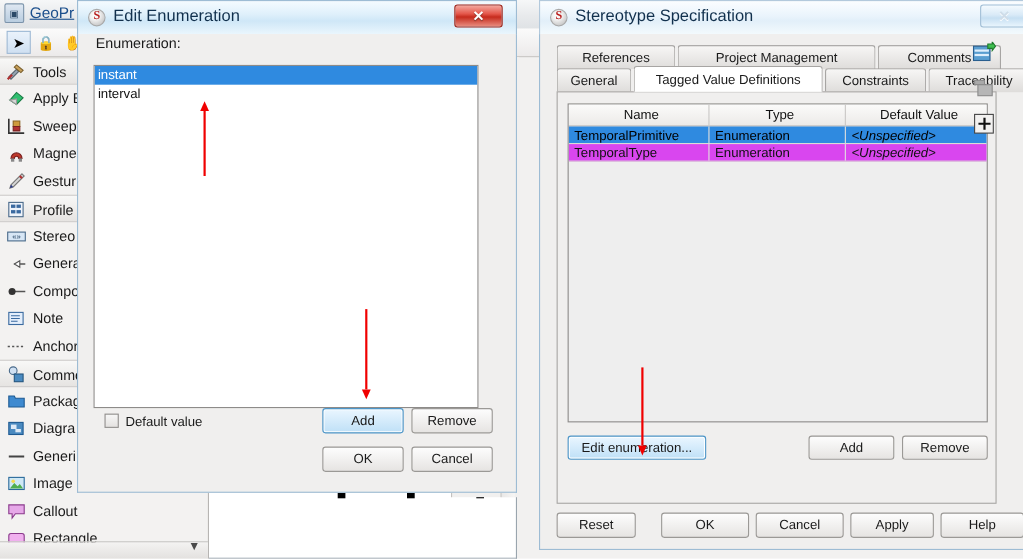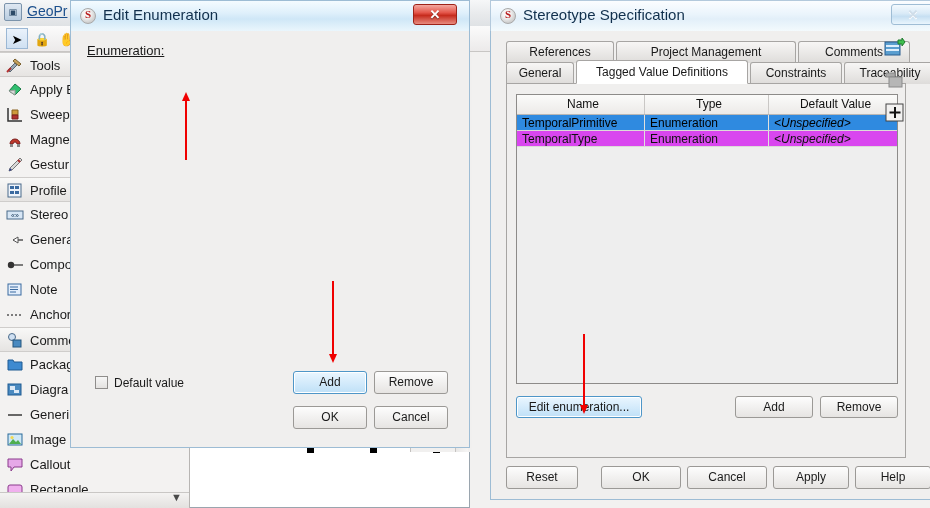--- a/index.html
+++ b/index.html
@@ -497,22 +497,26 @@
   </div>
 
   <div class="window" style="left:70px;top:0;width:400px;height:448px;">
     <div class="win-titlebar active">
       <div class="win-icon"></div>
       <div class="win-title" style="left:32px;">Edit Enumeration</div>
       <div class="win-close red" style="right:12px;">✕</div>
     </div>
     <div class="win-body" style="top:31px;height:417px;">
 
-      <div class="lbl" style="left:16px;top:12px;font-size:13px;text-decoration:underline;">Enumeration:</div>
-
+      <div class="lbl" style="left:16px;top:1px;font-size:13px;">Enumeration:</div>
+
+      <div class="listbox" style="left:14px;top:28px;width:350px;height:312px;">
+        <div class="list-row sel">instant</div>
+        <div class="list-row">interval</div>
+      </div>
 
       <div class="checkbox" style="left:24px;top:345px;"></div>
       <div class="lbl" style="left:43px;top:345px;">Default value</div>
 
       <div class="btn focus" style="left:222px;top:340px;width:74px;height:23px;line-height:21px;">Add</div>
       <div class="btn" style="left:303px;top:340px;width:74px;height:23px;line-height:21px;">Remove</div>
       <div class="btn" style="left:222px;top:375px;width:74px;height:23px;line-height:21px;">OK</div>
       <div class="btn" style="left:303px;top:375px;width:74px;height:23px;line-height:21px;">Cancel</div>
 
       <div class="arrow up" style="left:111px;top:61px;width:9px;height:68px;">

